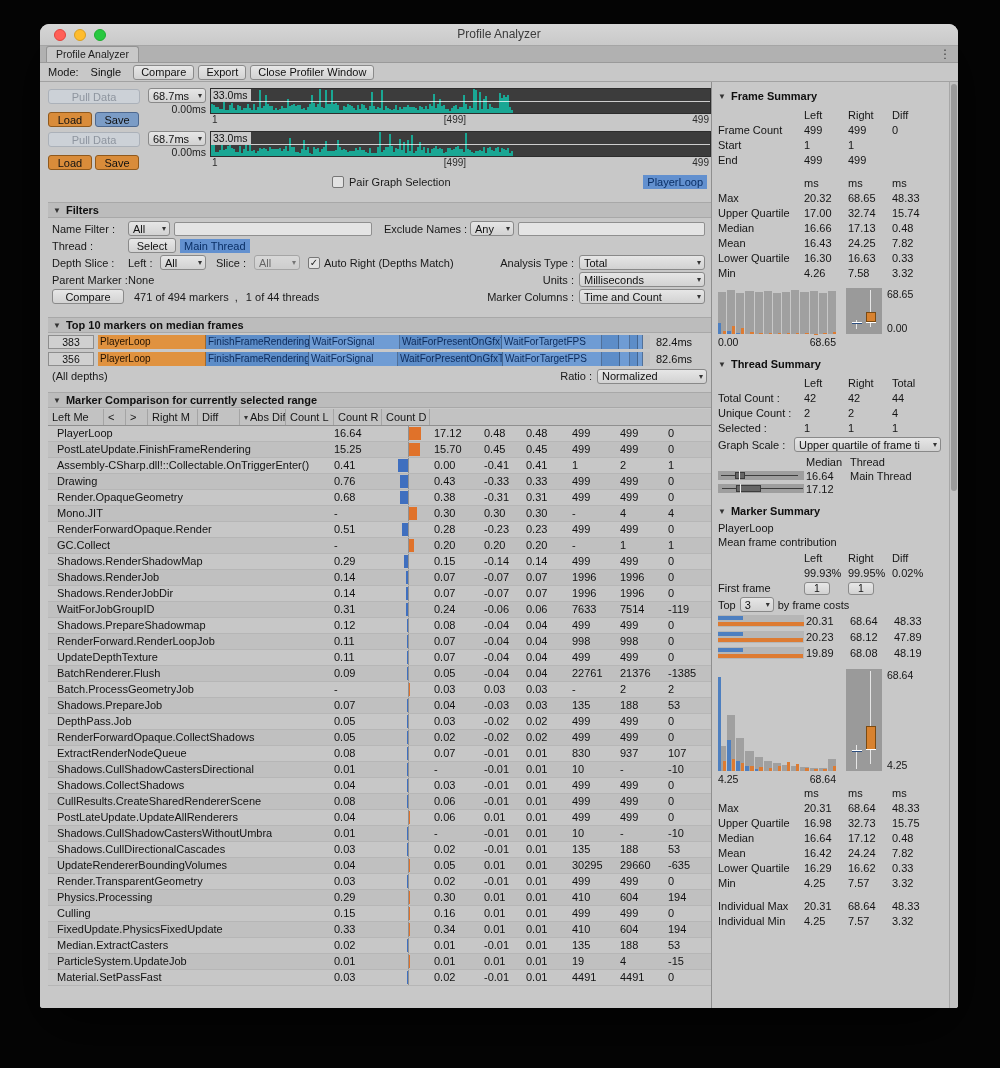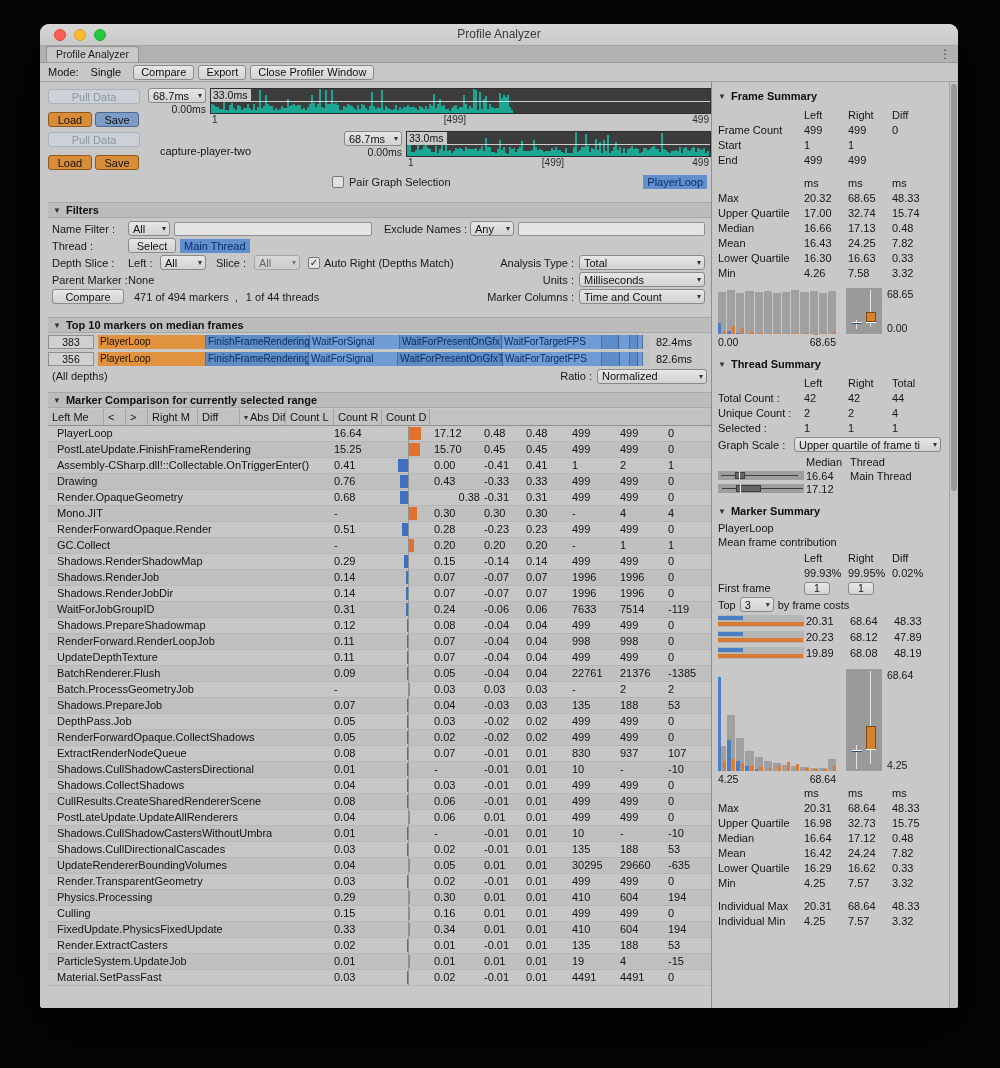--- a/index.html
+++ b/index.html
@@ -337,21 +337,20 @@
         </div>
 
         <div class="ds-row">
           <div class="ds-btns">
             <button class="btn pull">Pull Data</button>
             <div class="ls">
               <button class="btn load">Load</button>
               <button class="btn save-orange">Save</button>
             </div>
           </div>
-          <div class="ds-name">capture-player-two</div>
           <div class="ds-left">
             <div class="dd" style="width:58px">
               <span class="ddtext">68.7ms</span>
               <span class="arrow">▾</span>
             </div>
             <div class="ymin">0.00ms</div>
           </div>
           <div class="ds-graphwrap">
             <div class="graph" id="graph1">
               <div class="chip33">33.0ms</div>
@@ -716,21 +715,21 @@
             <div class="cmp-cell" style="width: 48px;">499</div>
             <div class="cmp-cell" style="width: 48px;">0</div>
           </div>
           <div class="cmp-row">
             <div class="cmp-cell name" style="width: 282px;">Render.OpaqueGeometry</div>
             <div class="cmp-cell" style="width: 56px;">0.68</div>
             <div class="cmp-cell barcell" style="width: 22px;">
               <div class="dbar dleft" style="width: 8px;"></div>
             </div>
             <div class="cmp-cell barcell gt" style="width: 22px;"></div>
-            <div class="cmp-cell" style="width: 50px; text-align: right;">0.38</div>
+            <div class="cmp-cell" style="width: 50px;">0.38</div>
             <div class="cmp-cell" style="width: 42px;">-0.31</div>
             <div class="cmp-cell" style="width: 46px;">0.31</div>
             <div class="cmp-cell" style="width: 48px;">499</div>
             <div class="cmp-cell" style="width: 48px;">499</div>
             <div class="cmp-cell" style="width: 48px;">0</div>
           </div>
           <div class="cmp-row alt">
             <div class="cmp-cell name" style="width: 282px;">Mono.JIT</div>
             <div class="cmp-cell" style="width: 56px;">-</div>
             <div class="cmp-cell barcell" style="width: 22px;"></div>
@@ -1102,21 +1101,21 @@
               <div class="dbar dright" style="width: 1px;"></div>
             </div>
             <div class="cmp-cell" style="width: 50px;">0.34</div>
             <div class="cmp-cell" style="width: 42px;">0.01</div>
             <div class="cmp-cell" style="width: 46px;">0.01</div>
             <div class="cmp-cell" style="width: 48px;">410</div>
             <div class="cmp-cell" style="width: 48px;">604</div>
             <div class="cmp-cell" style="width: 48px;">194</div>
           </div>
           <div class="cmp-row">
-            <div class="cmp-cell name" style="width: 282px;">Render.ExtractCasters</div>
+            <div class="cmp-cell name" style="width: 282px;">Median.ExtractCasters</div>
             <div class="cmp-cell" style="width: 56px;">0.02</div>
             <div class="cmp-cell barcell" style="width: 22px;">
               <div class="dbar dleft" style="width: 1px;"></div>
             </div>
             <div class="cmp-cell barcell gt" style="width: 22px;"></div>
             <div class="cmp-cell" style="width: 50px;">0.01</div>
             <div class="cmp-cell" style="width: 42px;">-0.01</div>
             <div class="cmp-cell" style="width: 46px;">0.01</div>
             <div class="cmp-cell" style="width: 48px;">135</div>
             <div class="cmp-cell" style="width: 48px;">188</div>

